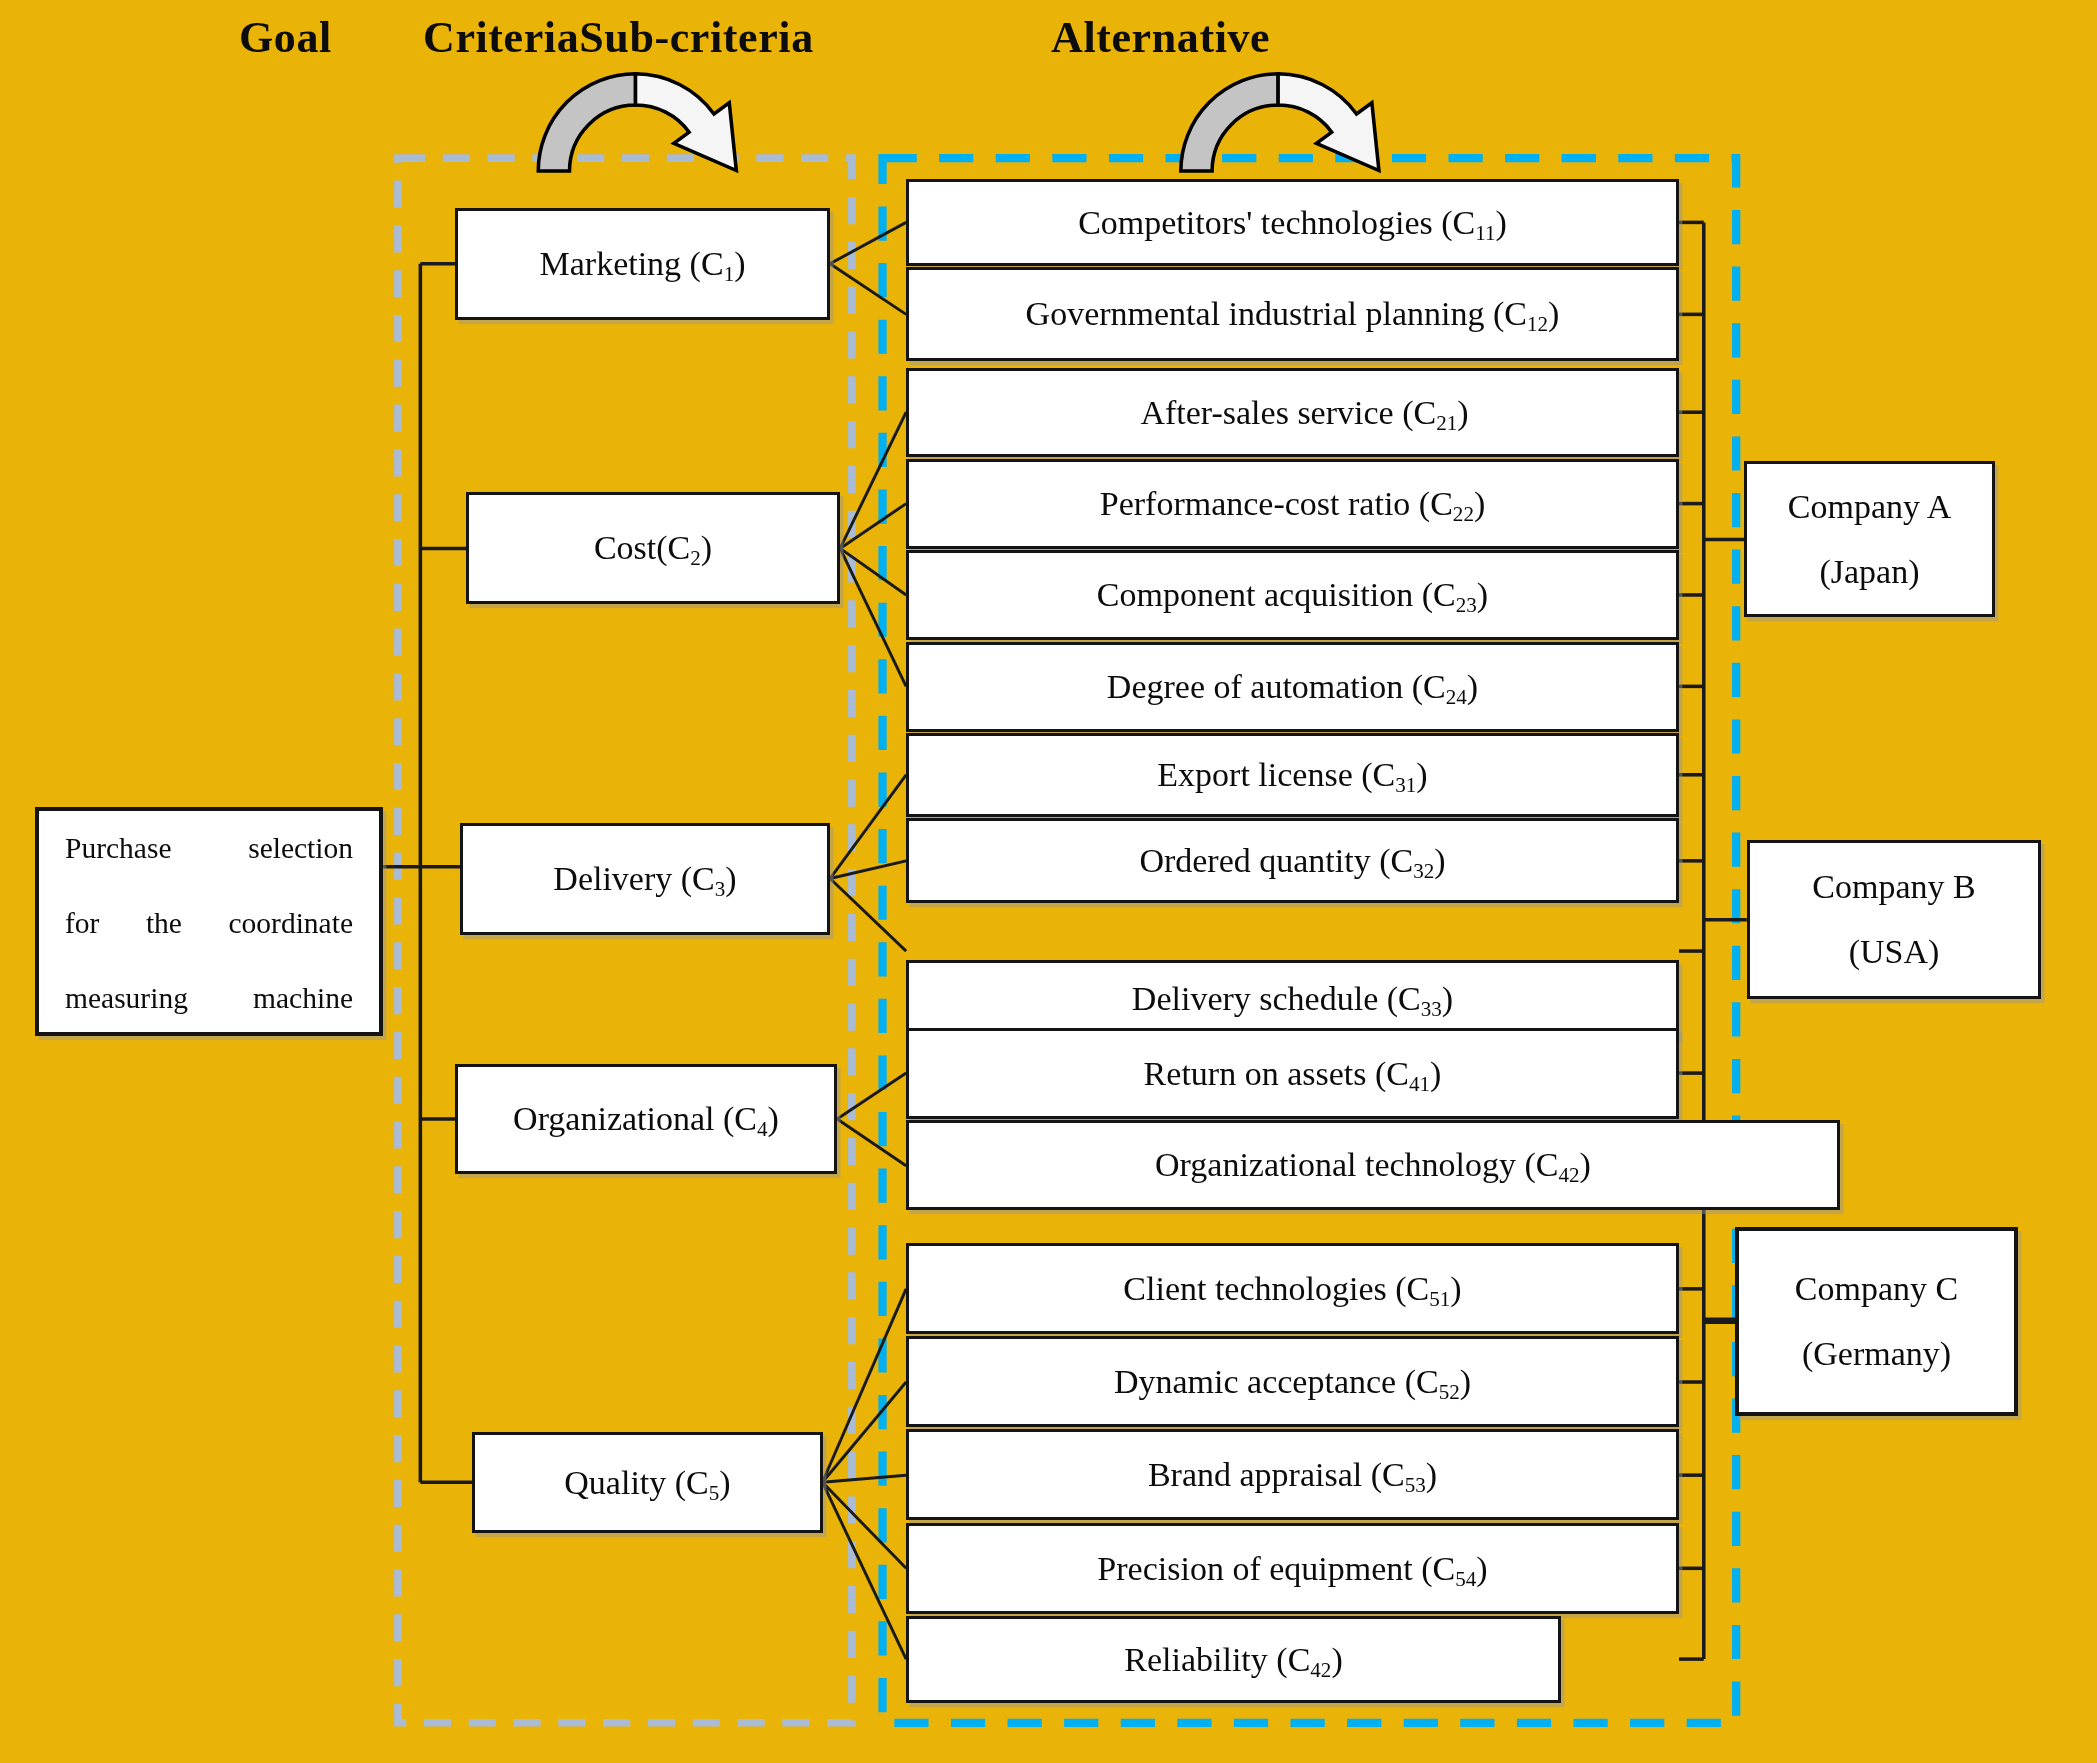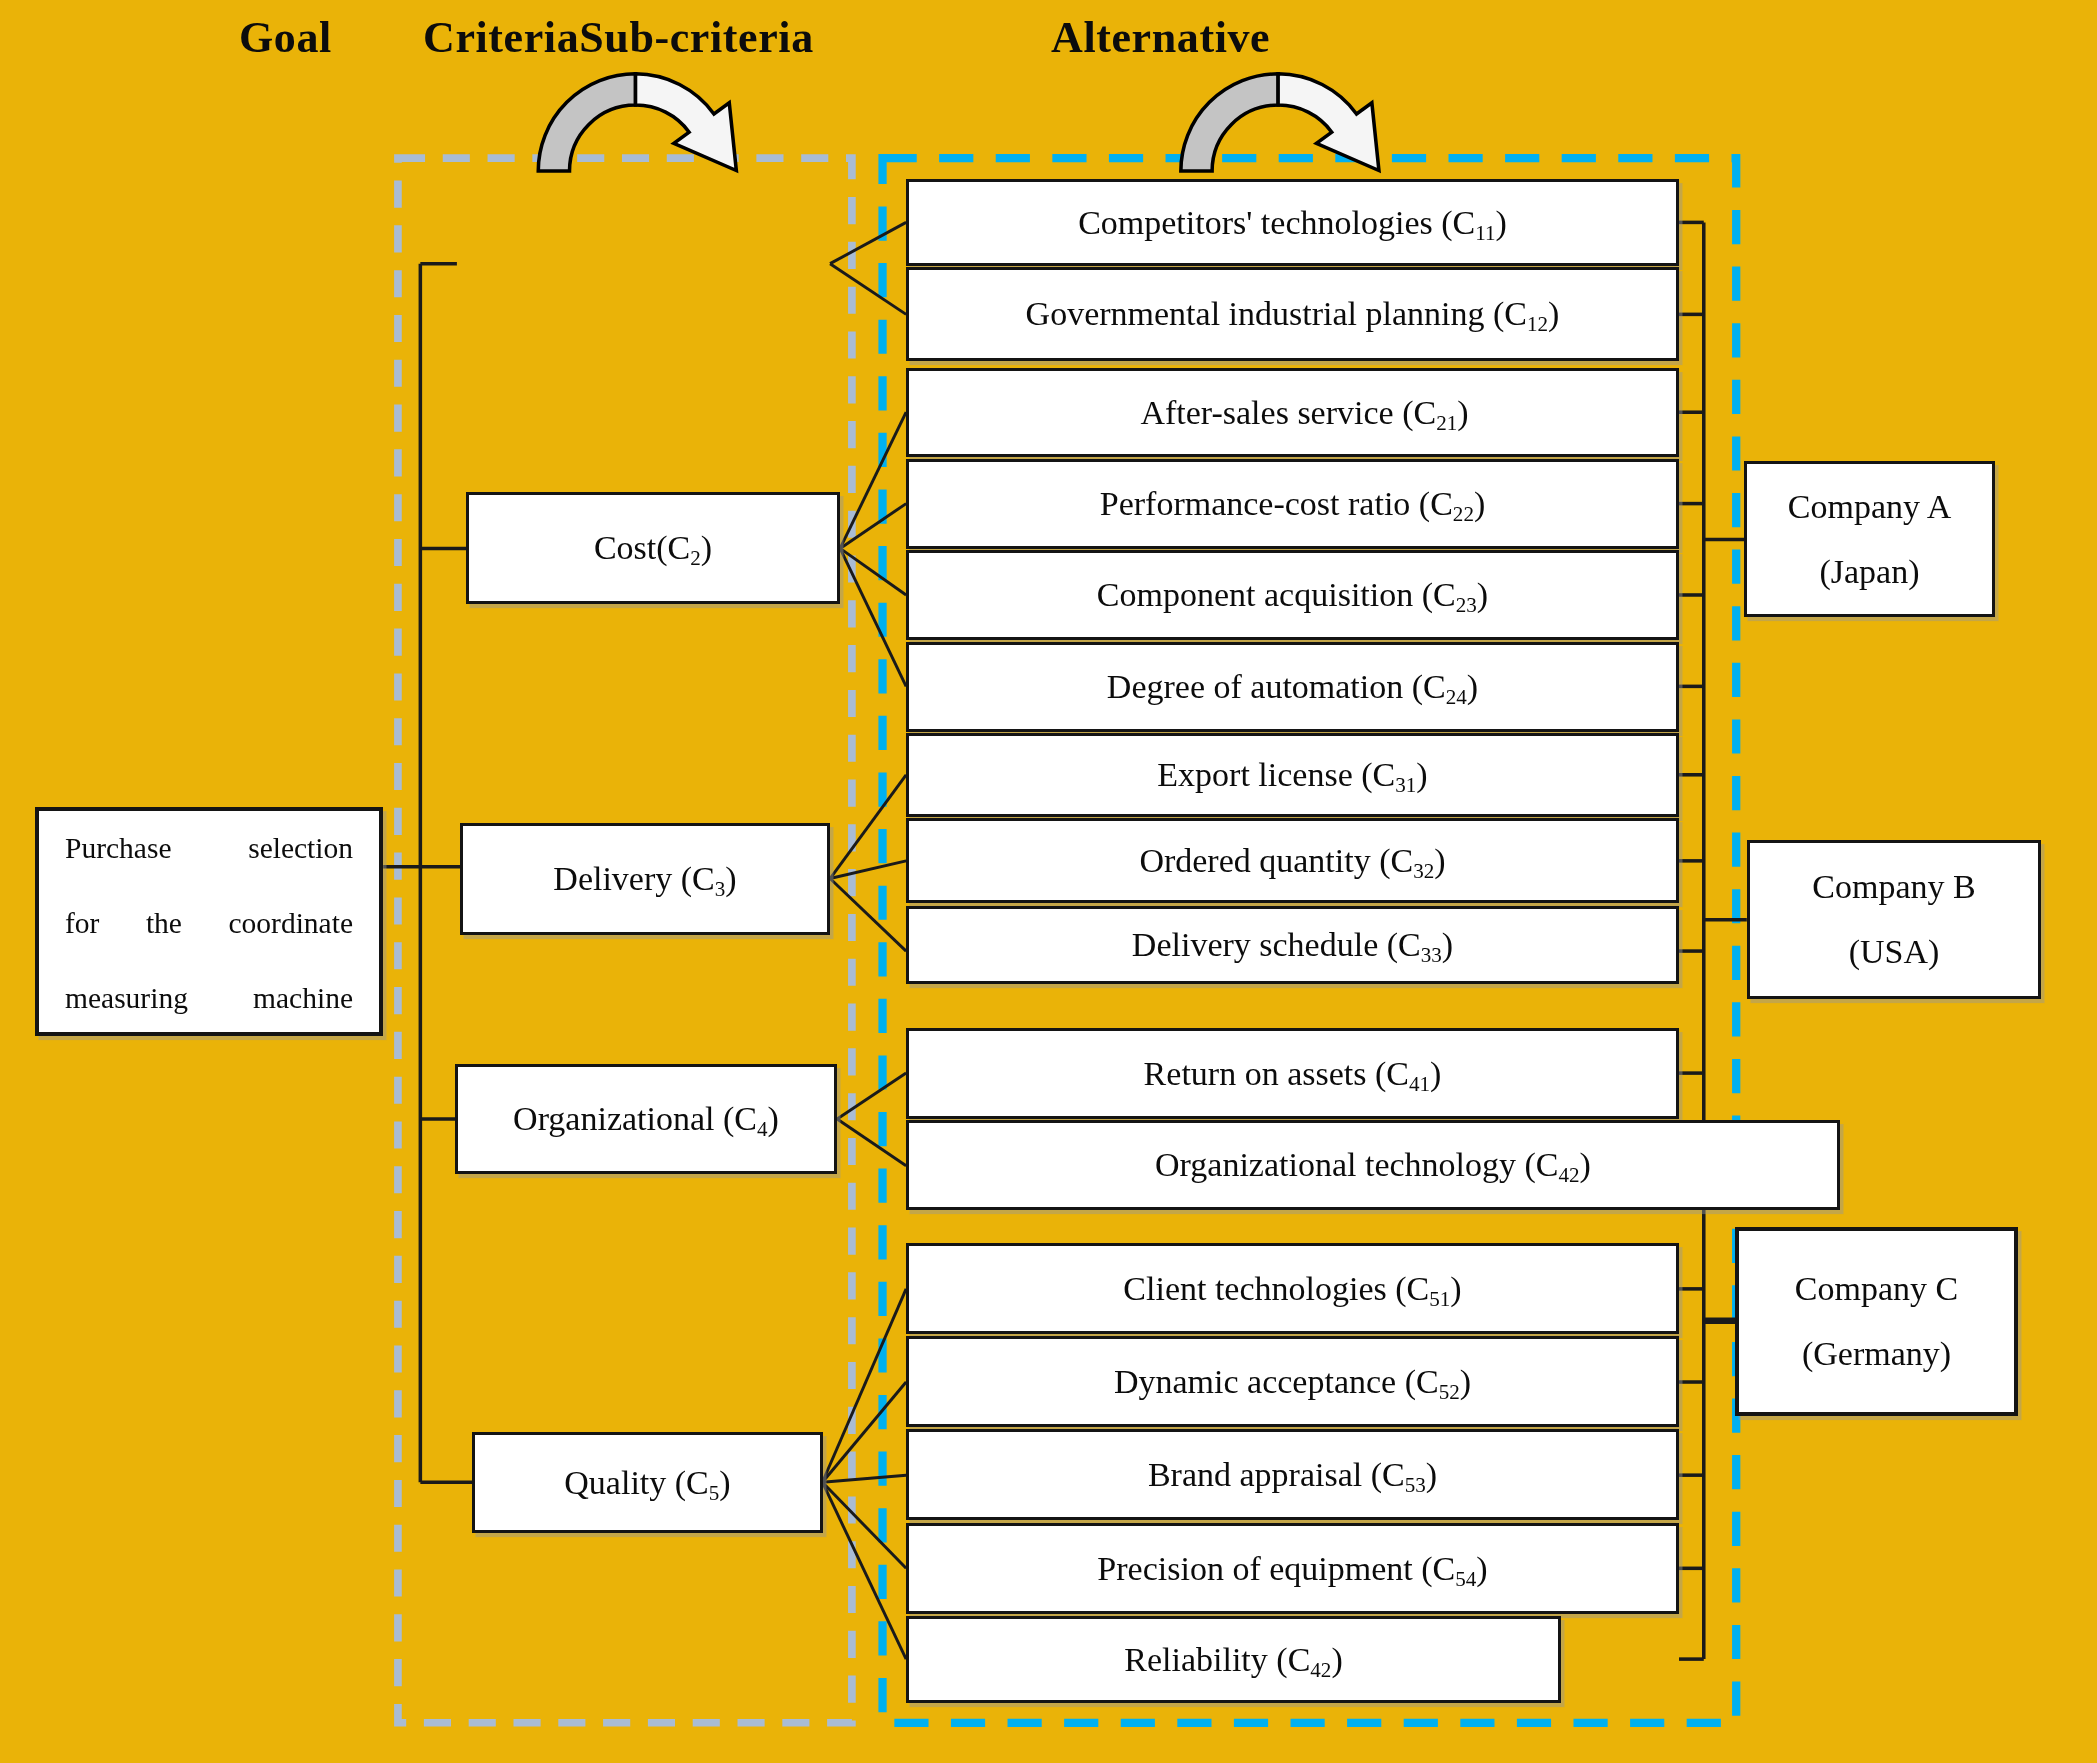--- a/index.html
+++ b/index.html
@@ -99,20 +99,23 @@
   <div class="hdr" style="left:239px;">Goal</div>
   <div class="hdr" style="left:423px;"><span>Criteria</span><span>Sub-criteria</span></div>
   <div class="hdr" style="left:1051px;">Alternative</div>
 
   <div class="box goalbox" style="left:35px;top:807px;width:348px;height:229px;">
     <div class="jline">Purchase selection</div>
     <div class="jline">for the coordinate</div>
     <div class="jline">measuring machine</div>
   </div>
 
+  <div class="box crit" style="left:455px;top:208px;width:375px;height:112px;">
+      <span><span>Marketing (C</span><sub>1</sub><span>)</span></span>
+    </div>
   <div class="box crit" style="left:466px;top:492px;width:374px;height:112px;">
       <span><span>Cost(C</span><sub>2</sub><span>)</span></span>
     </div>
   <div class="box crit" style="left:460px;top:823px;width:370px;height:112px;">
       <span><span>Delivery (C</span><sub>3</sub><span>)</span></span>
     </div>
   <div class="box crit" style="left:455px;top:1064px;width:382px;height:110px;">
       <span><span>Organizational (C</span><sub>4</sub><span>)</span></span>
     </div>
   <div class="box crit" style="left:472px;top:1432px;width:351px;height:101px;">
@@ -136,21 +139,21 @@
     </div>
   <div class="box sub" style="left:906px;top:642px;width:773px;height:90px;">
       <span><span>Degree of automation (C</span><sub>24</sub><span>)</span></span>
     </div>
   <div class="box sub" style="left:906px;top:733px;width:773px;height:84px;">
       <span><span>Export license (C</span><sub>31</sub><span>)</span></span>
     </div>
   <div class="box sub" style="left:906px;top:818px;width:773px;height:85px;">
       <span><span>Ordered quantity (C</span><sub>32</sub><span>)</span></span>
     </div>
-  <div class="box sub" style="left:906px;top:906px;width:773px;height:78px;">
+  <div class="box sub" style="left:906px;top:960px;width:773px;height:78px;">
       <span><span>Delivery schedule (C</span><sub>33</sub><span>)</span></span>
     </div>
   <div class="box sub" style="left:906px;top:1028px;width:773px;height:91px;">
       <span><span>Return on assets (C</span><sub>41</sub><span>)</span></span>
     </div>
   <div class="box sub" style="left:906px;top:1120px;width:934px;height:90px;">
       <span><span>Organizational technology (C</span><sub>42</sub><span>)</span></span>
     </div>
   <div class="box sub" style="left:906px;top:1243px;width:773px;height:91px;">
       <span><span>Client technologies (C</span><sub>51</sub><span>)</span></span>

